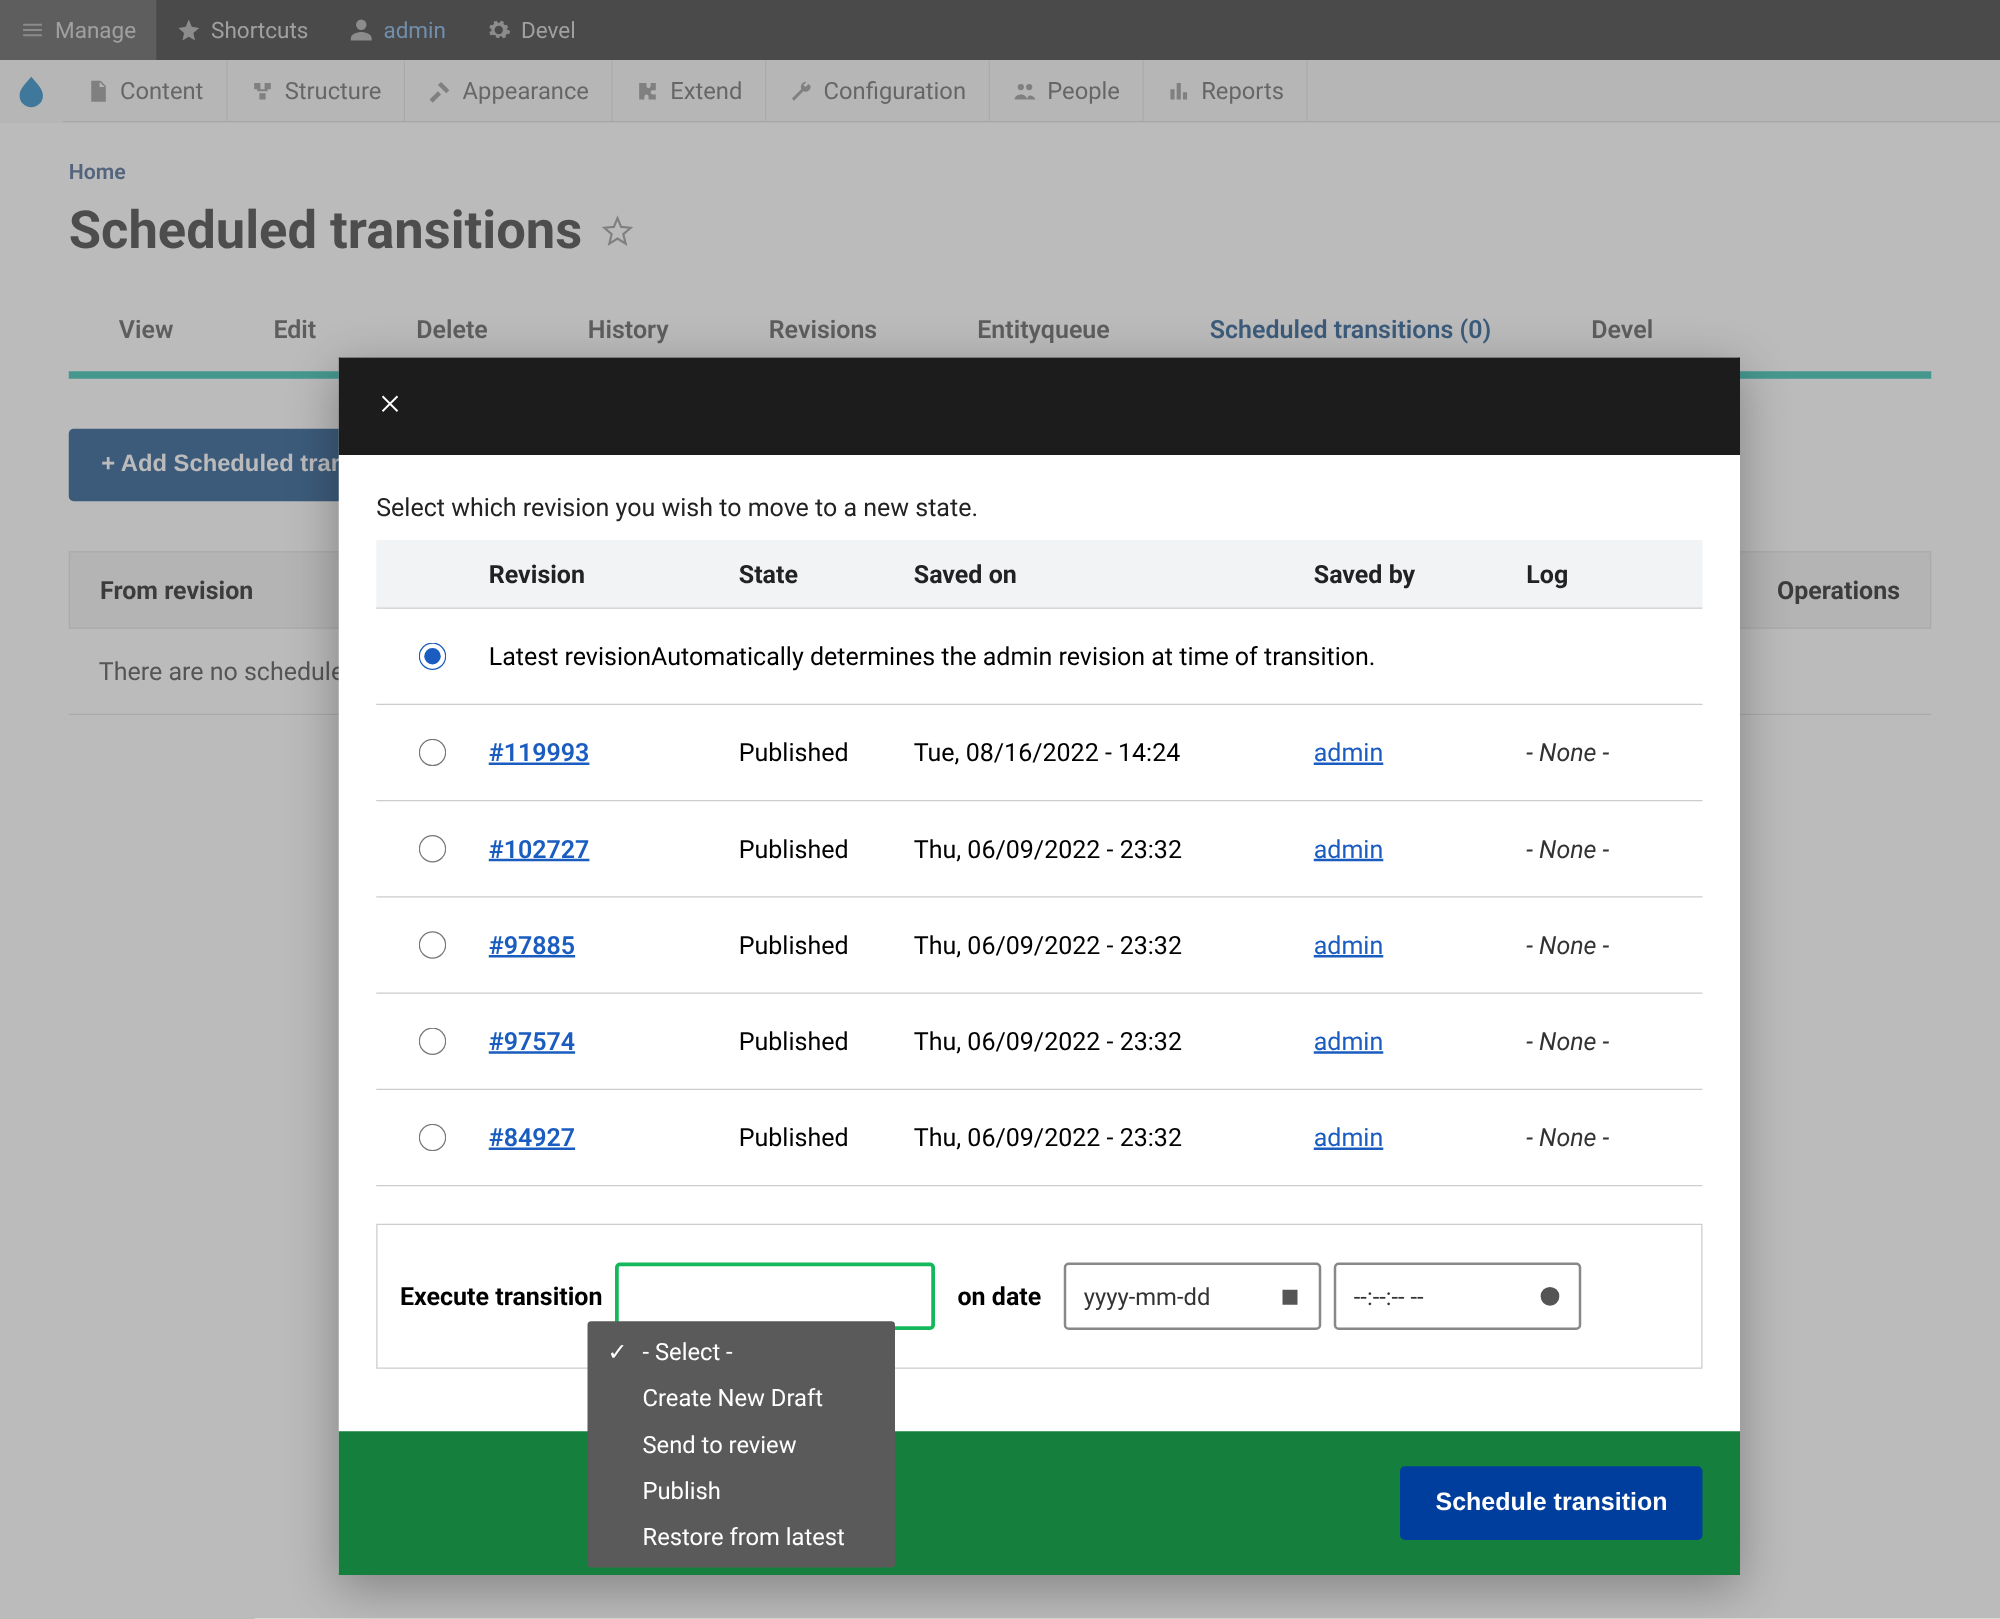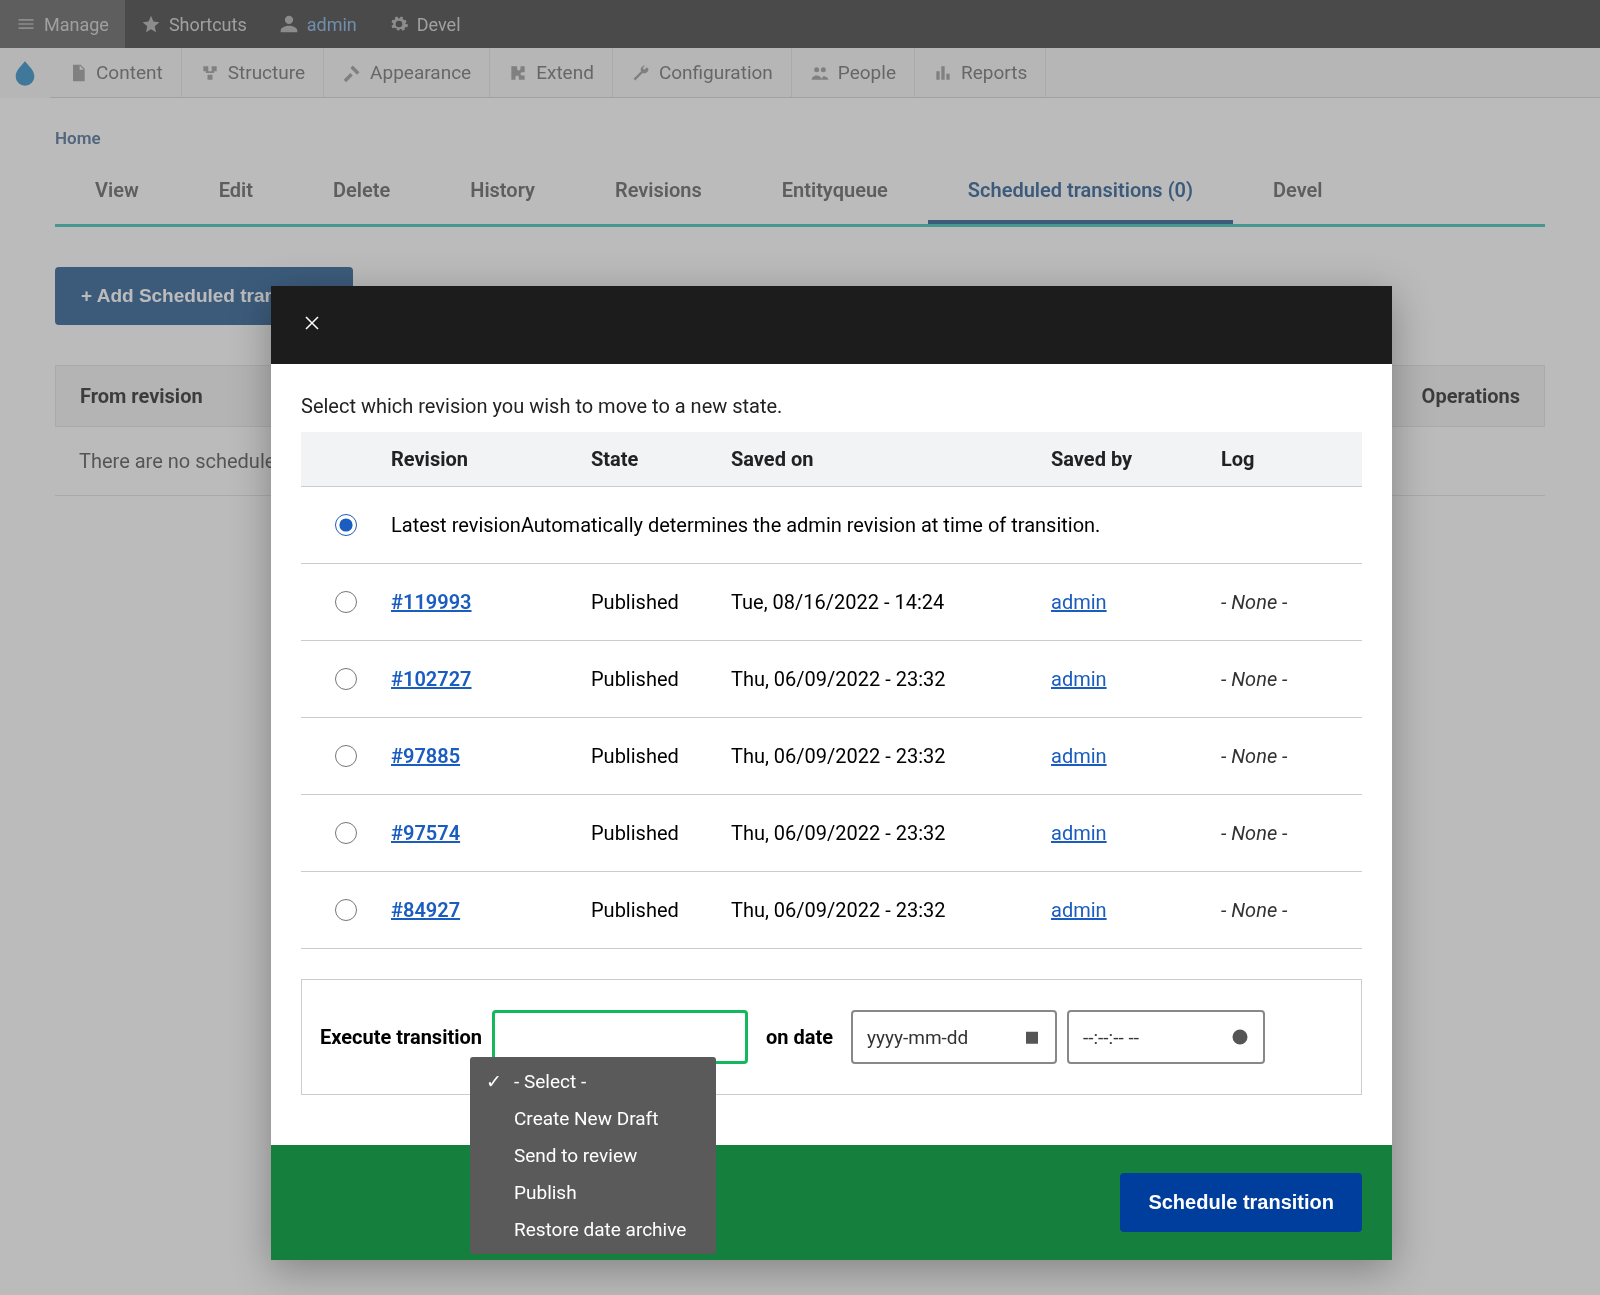--- a/index.html
+++ b/index.html
@@ -68,21 +68,21 @@
   background: #fff;
 }
 .breadcrumb { color: #2c5282; font-size: 17px; font-weight: 600; margin-bottom: 12px; }
 .page-title-row { display: flex; align-items: center; gap: 14px; margin-bottom: 24px; }
 .page-title { font-size: 42px; font-weight: 700; color: #222; }
 .star-icon { width: 28px; height: 28px; }
 
 
 .tabs {
   display: flex;
-  border-bottom: 3px solid #14b8a6;
+  border-bottom: 6px solid #14b8a6;
   margin-bottom: 40px;
 }
 .tabs .tab {
   padding: 18px 40px;
   font-size: 20px;
   font-weight: 600;
   color: #444;
   cursor: pointer;
   border-bottom: 4px solid transparent;
 }
@@ -350,20 +350,26 @@
   <div class="menu-item">
       <svg viewBox="0 0 24 24">
         <path d="M4 20V10h4v10zm6 0V4h4v16zm6 0v-7h4v7z"></path>
       </svg>
       <span>Reports</span>
     </div>
 </div>
 
 <div class="page-content">
   <div class="breadcrumb">Home</div>
+  <div class="page-title-row">
+    <h1 class="page-title">Scheduled transitions</h1>
+    <svg class="star-icon" viewBox="0 0 24 24" fill="none" stroke="#888" stroke-width="1.5">
+        <path d="M12 3l2.5 6 6.5.6-5 4.4 1.6 6.5L12 17l-5.6 3.5L8 14l-5-4.4L9.5 9z"></path>
+      </svg>
+  </div>
 
   <div class="tabs">
     <div class="tab">View</div>
     <div class="tab">Edit</div>
     <div class="tab">Delete</div>
     <div class="tab">History</div>
     <div class="tab">Revisions</div>
     <div class="tab">Entityqueue</div>
     <div class="tab active">Scheduled transitions (0)</div>
     <div class="tab">Devel</div>
@@ -488,14 +494,14 @@
   <div class="modal-footer">
     <button class="schedule-btn">Schedule transition</button>
   </div>
 </div>
 
 <div class="dropdown">
   <div class="dropdown-item checked">- Select -</div>
   <div class="dropdown-item">Create New Draft</div>
   <div class="dropdown-item">Send to review</div>
   <div class="dropdown-item">Publish</div>
-  <div class="dropdown-item">Restore date archive</div>
+  <div class="dropdown-item">Restore from latest</div>
 </div>
 
 </body></html>

